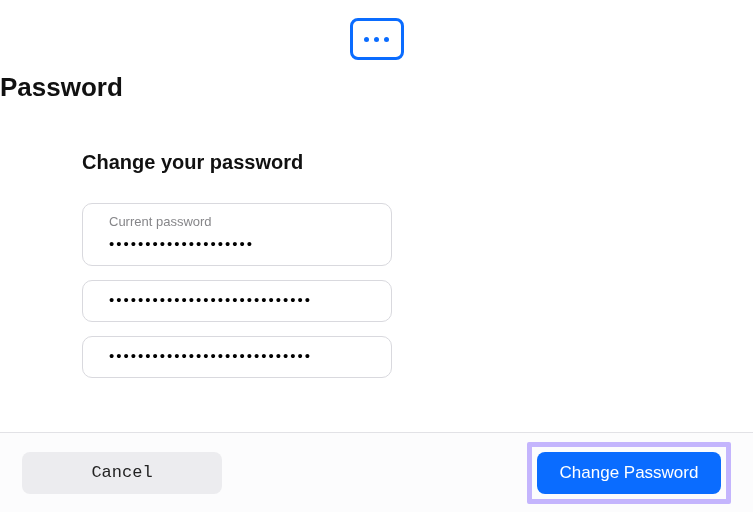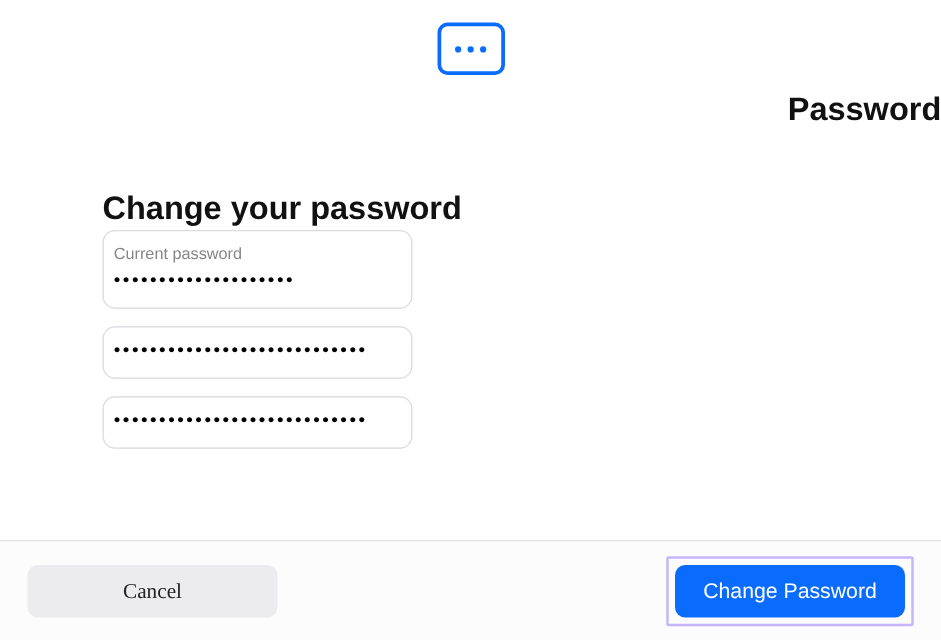--- a/index.html
+++ b/index.html
@@ -31,40 +31,40 @@
       justify-content: center;
       gap: 5px;
     }
     .dot {
       width: 5px;
       height: 5px;
       background: #0a6cff;
       border-radius: 50%;
     }
     .page-title {
-      text-align: right;
+      text-align: left;
       font-size: 26px;
       font-weight: 600;
       color: #111;
       margin-bottom: 48px;
     }
     .form-area {
       padding-left: 82px;
     }
     .section-title {
-      font-size: 26px;
+      font-size: 20px;
       font-weight: 600;
       color: #111;
-      margin-bottom: 2px;
+      margin-bottom: 29px;
     }
     .field {
-      width: 248px;
+      width: 310px;
       border: 1px solid #d9d9de;
       border-radius: 10px;
-      padding: 10px 16px 12px 8px;
+      padding: 10px 16px 12px 26px;
       margin-bottom: 14px;
       background: #fff;
     }
     .field-label {
       font-size: 13px;
       color: #868689;
       margin-bottom: 6px;
     }
     .field-input {
       border: none;
@@ -91,24 +91,24 @@
     }
     .btn-cancel {
       width: 200px;
       height: 42px;
       background: #ececef;
       border: none;
       border-radius: 8px;
       font-size: 17px;
       color: #222;
       cursor: pointer;
-      font-family: Liberation Serif, serif;
+      font-family: Liberation Mono, monospace;
     }
     .primary-wrap {
-      border: 2px solid #c4b5fd;
+      border: 5px solid #c4b5fd;
       padding: 5px;
       border-radius: 2px;
     }
     .btn-primary {
       width: 184px;
       height: 42px;
       background: #0a6cff;
       border: none;
       border-radius: 8px;
       font-size: 17px;

